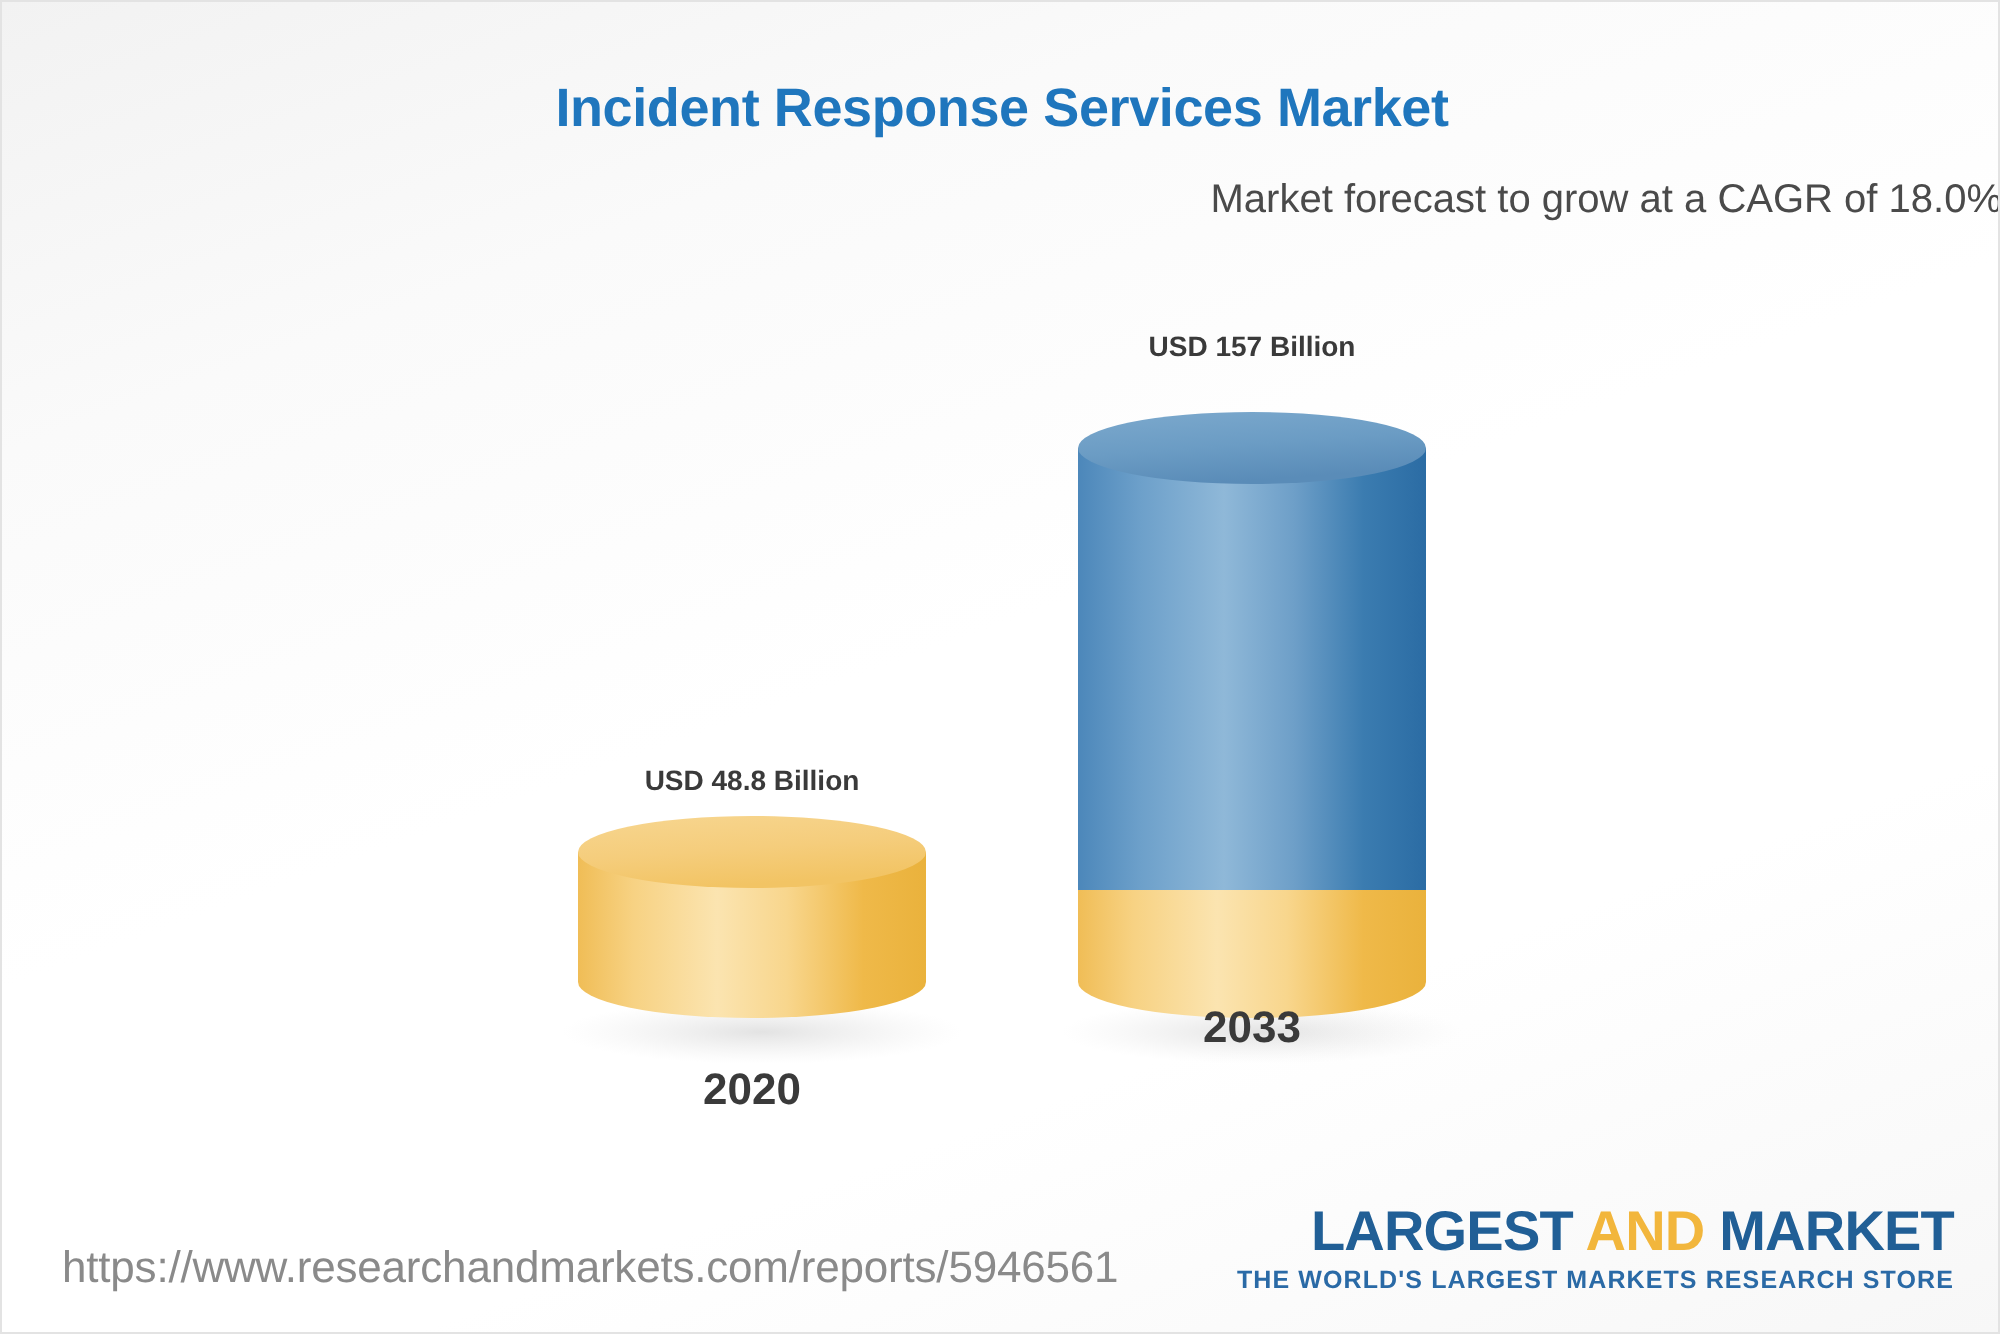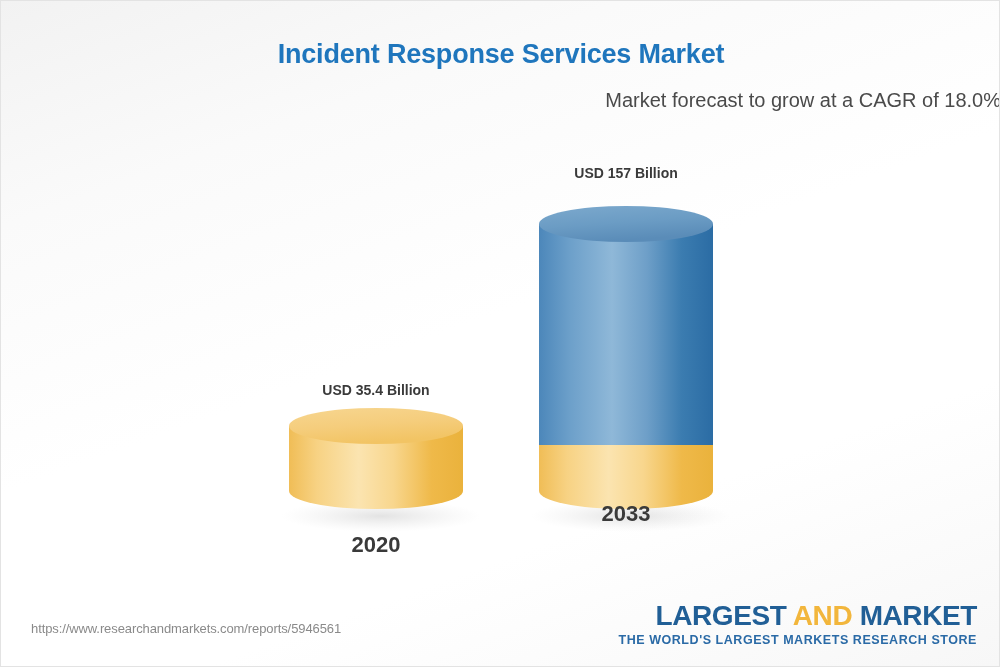--- a/index.html
+++ b/index.html
@@ -84,21 +84,21 @@
     top: 0;
     width: 1000px;
     height: 600px;
   }
 
   
   .footer-url {
     position: absolute;
     left: 30px;
     top: 620px;
-    font-size: 13px;
+    font-size: 22px;
     color: #8a8a8a;
     letter-spacing: -0.1px;
   }
 
   .logo {
     position: absolute;
     right: 22px;
     top: 600px;
     text-align: right;
   }
@@ -178,21 +178,21 @@
         <ellipse cx="630" cy="515" rx="100" ry="16" fill="url(#shadowGrad)"></ellipse>
 
         <path d="M 538 444 L 538 490 A 87 18 0 0 0 712 490 L 712 444 Z" fill="url(#gradYellowBody)"></path>
 
         <path d="M 538 223 L 538 444 L 712 444 L 712 223 Z" fill="url(#gradBlueBody)"></path>
 
         <ellipse cx="625" cy="223" rx="87" ry="18" fill="url(#gradBlueTop)"></ellipse>
       </g>
     </svg>
 
-    <div class="value-label value-label-2024">USD 35.4 Billion</div>
+    <div class="value-label value-label-2024">USD 48.8 Billion</div>
 
     <div class="value-label value-label-2033">USD 157 Billion</div>
 
     <div class="cat-label cat-label-2024">2020</div>
 
     <div class="cat-label cat-label-2033">2033</div>
 
   </div>
 
   <div class="footer-url">https://www.researchandmarkets.com/reports/5946561</div>

